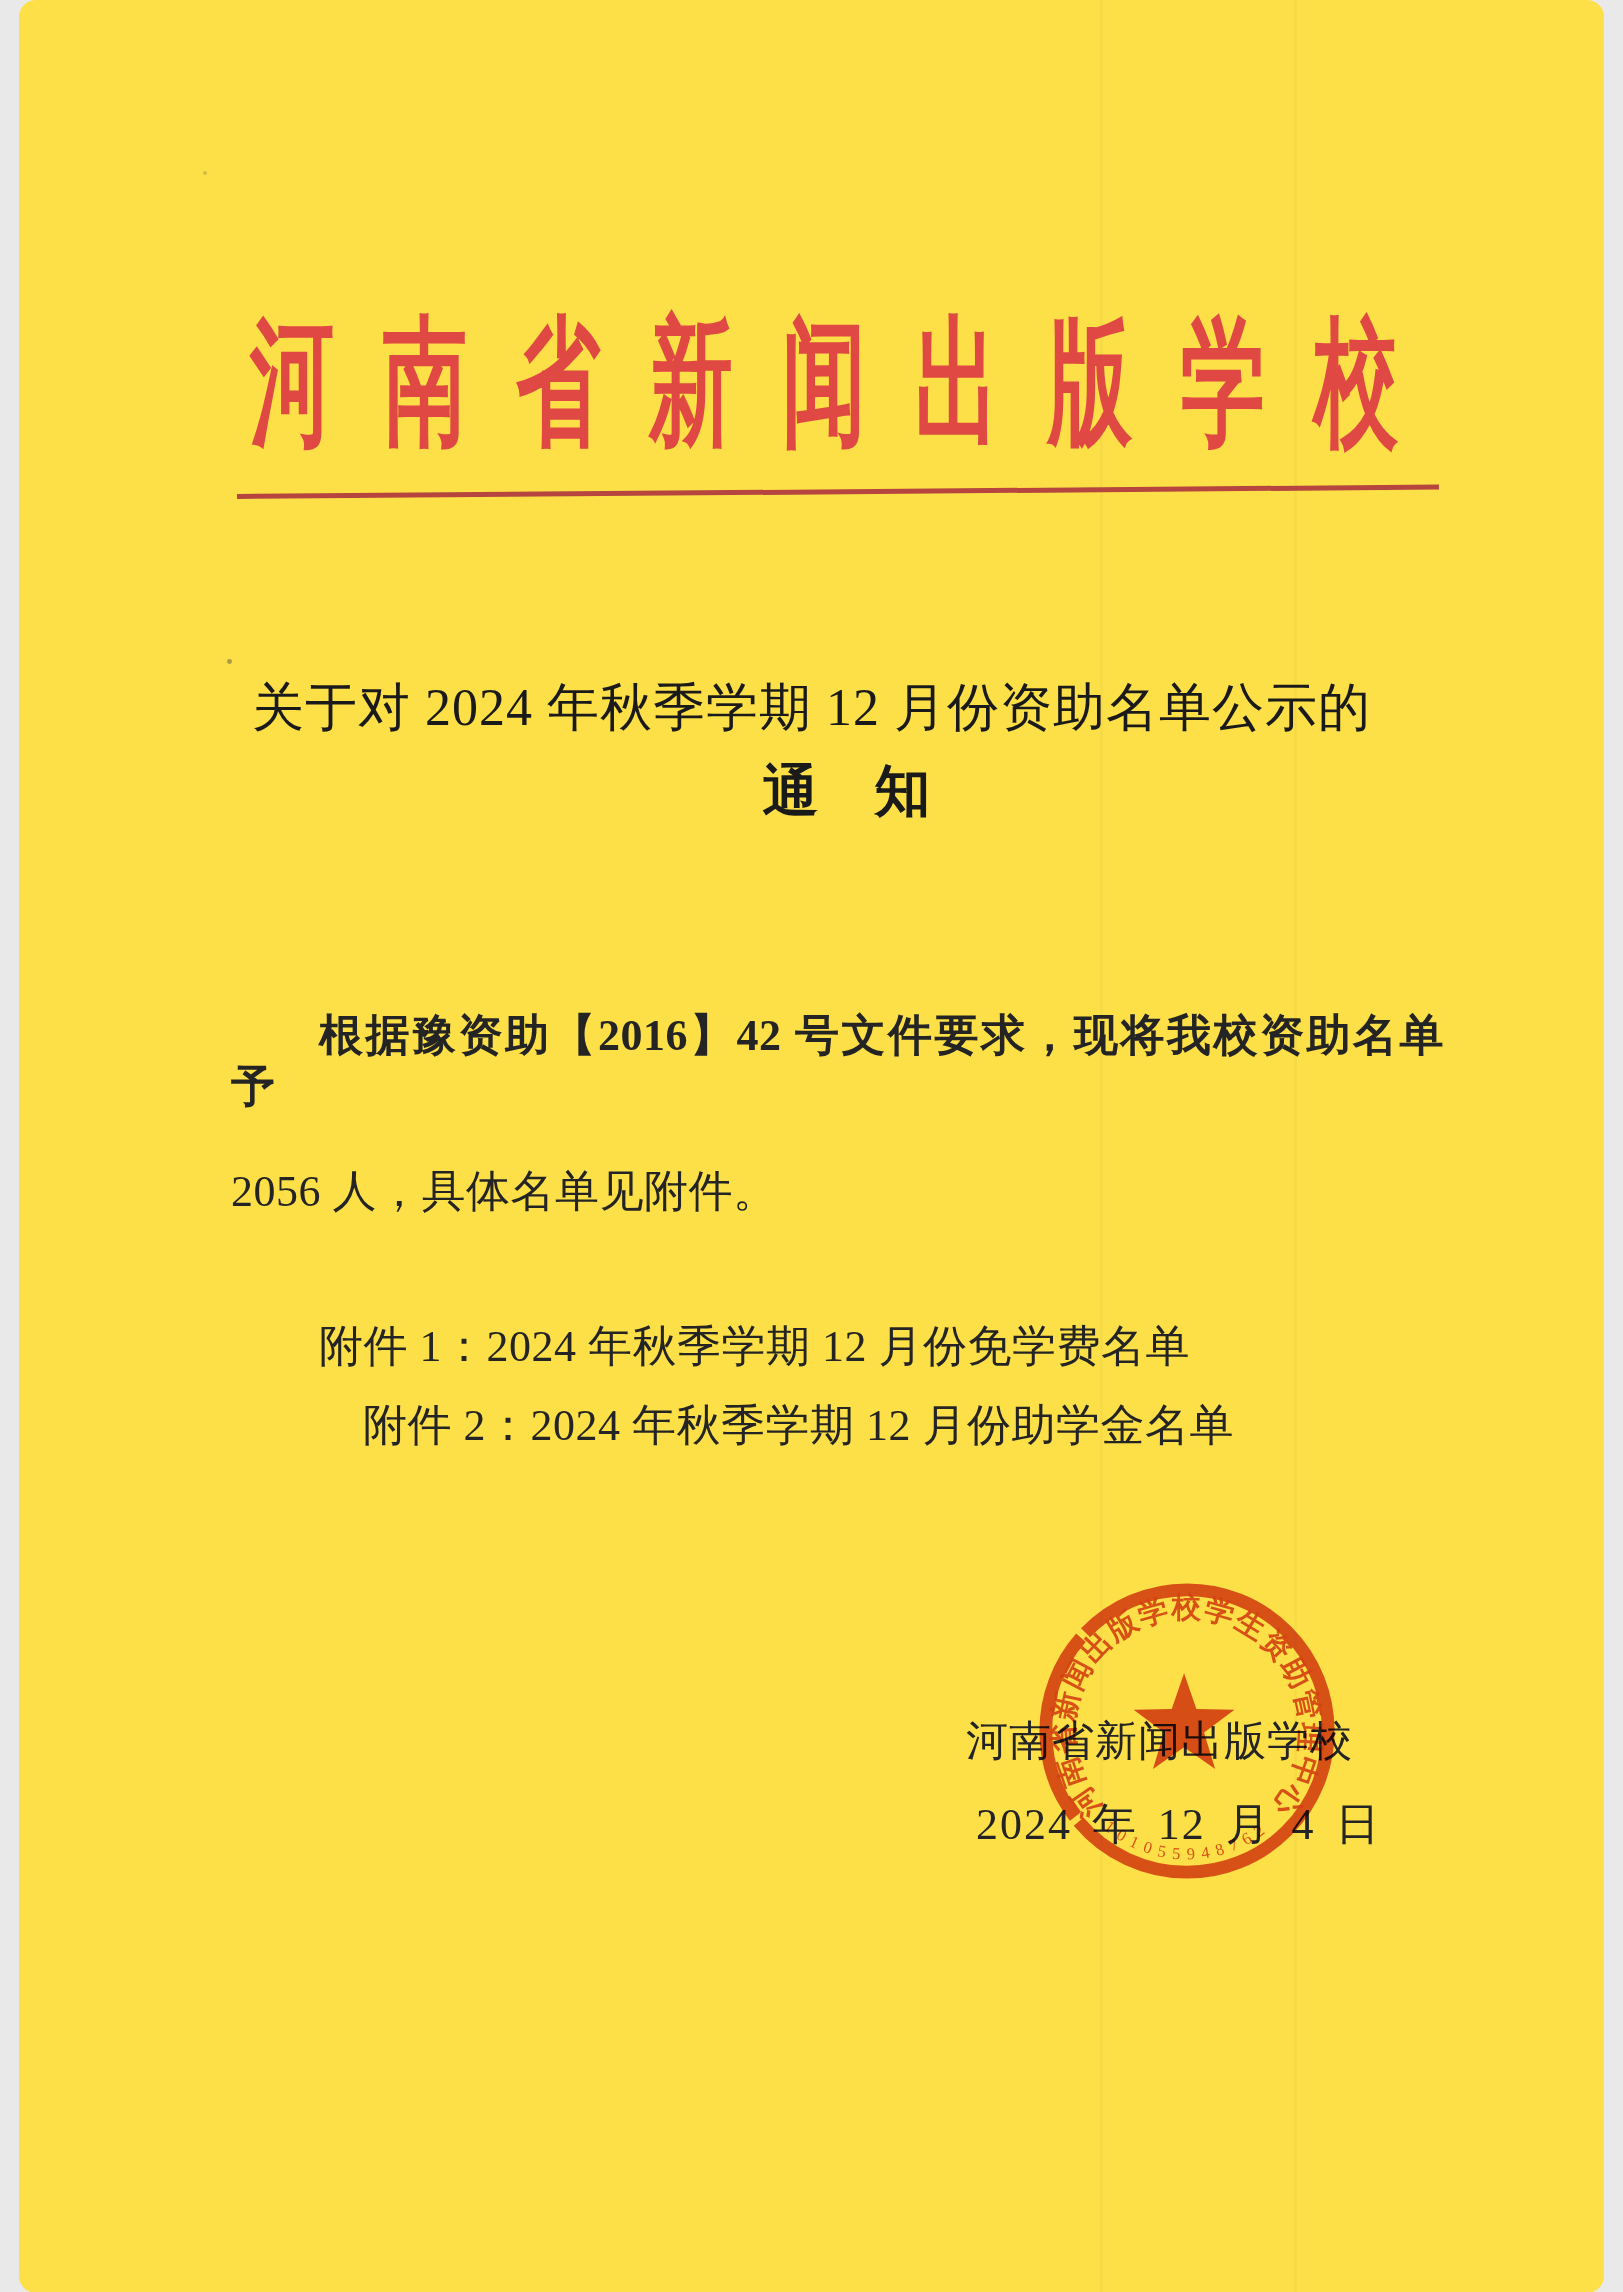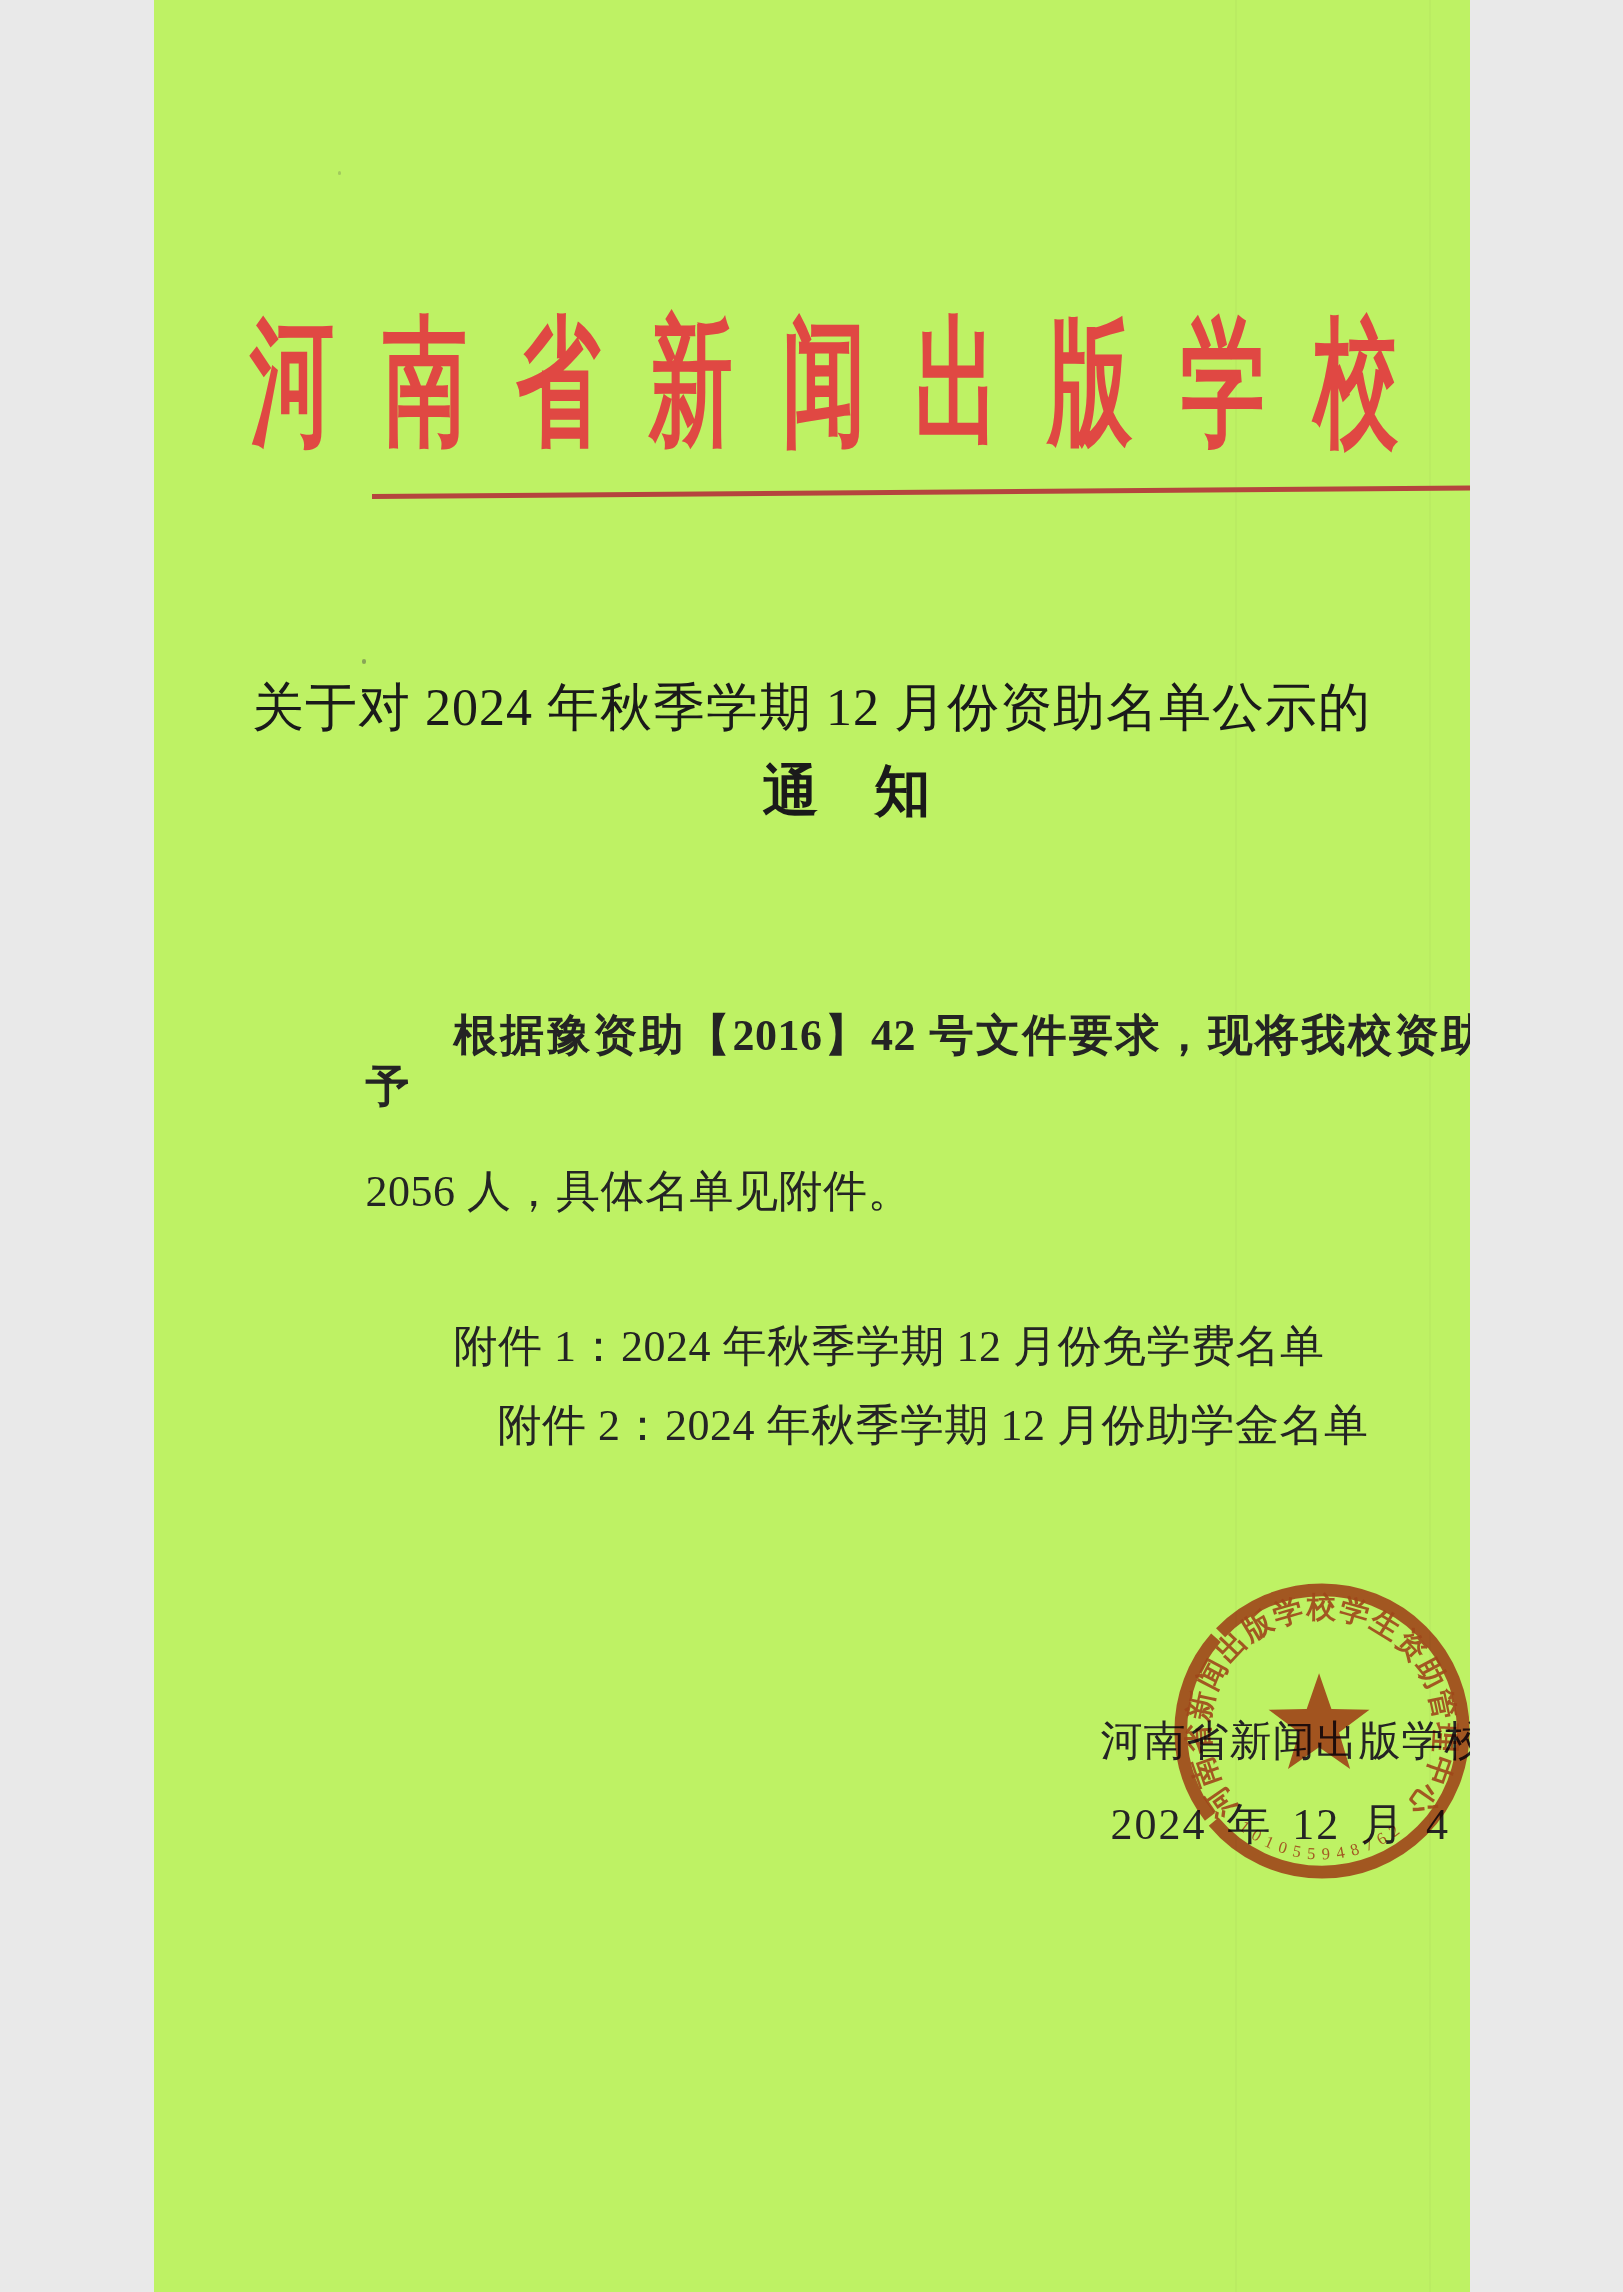--- a/index.html
+++ b/index.html
@@ -1,23 +1,24 @@
 <!DOCTYPE html>
 <html><head>
 <meta charset="utf-8">
 <style>
   html,body{margin:0;padding:0;background:#e9e9e9;}
   .page{
     position:relative;
-    width:1316px;height:2293px;
+    width:1585px;height:2293px;
     margin:0 auto;
-    background:#bef264;
+    background:#fde047;
     overflow:hidden;
     font-family:"Liberation Serif","DejaVu Serif",serif;
     color:#222;
+    border-radius:17px;
   }
   
   .streak{position:absolute;top:0;bottom:0;width:2.9px;background:rgba(60,60,60,0.03);}
   .speck{position:absolute;border-radius:50%;background:rgba(70,70,70,0.45);}
 
   
   .letterhead-name{
     position:absolute;top:314px;left:0;width:100%;
     text-align:center;
     font-weight:bold;

